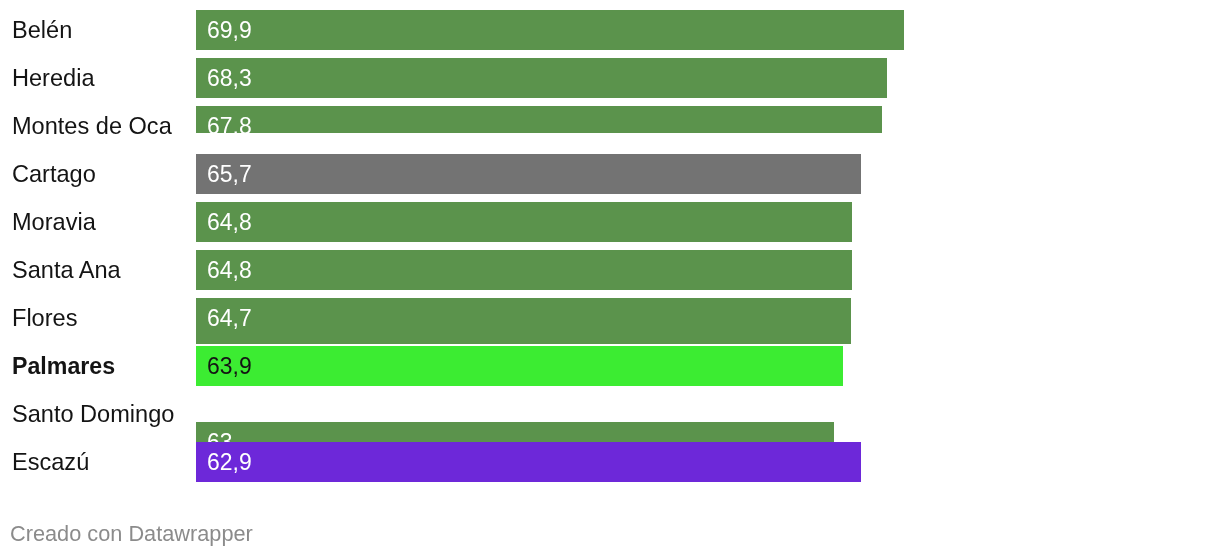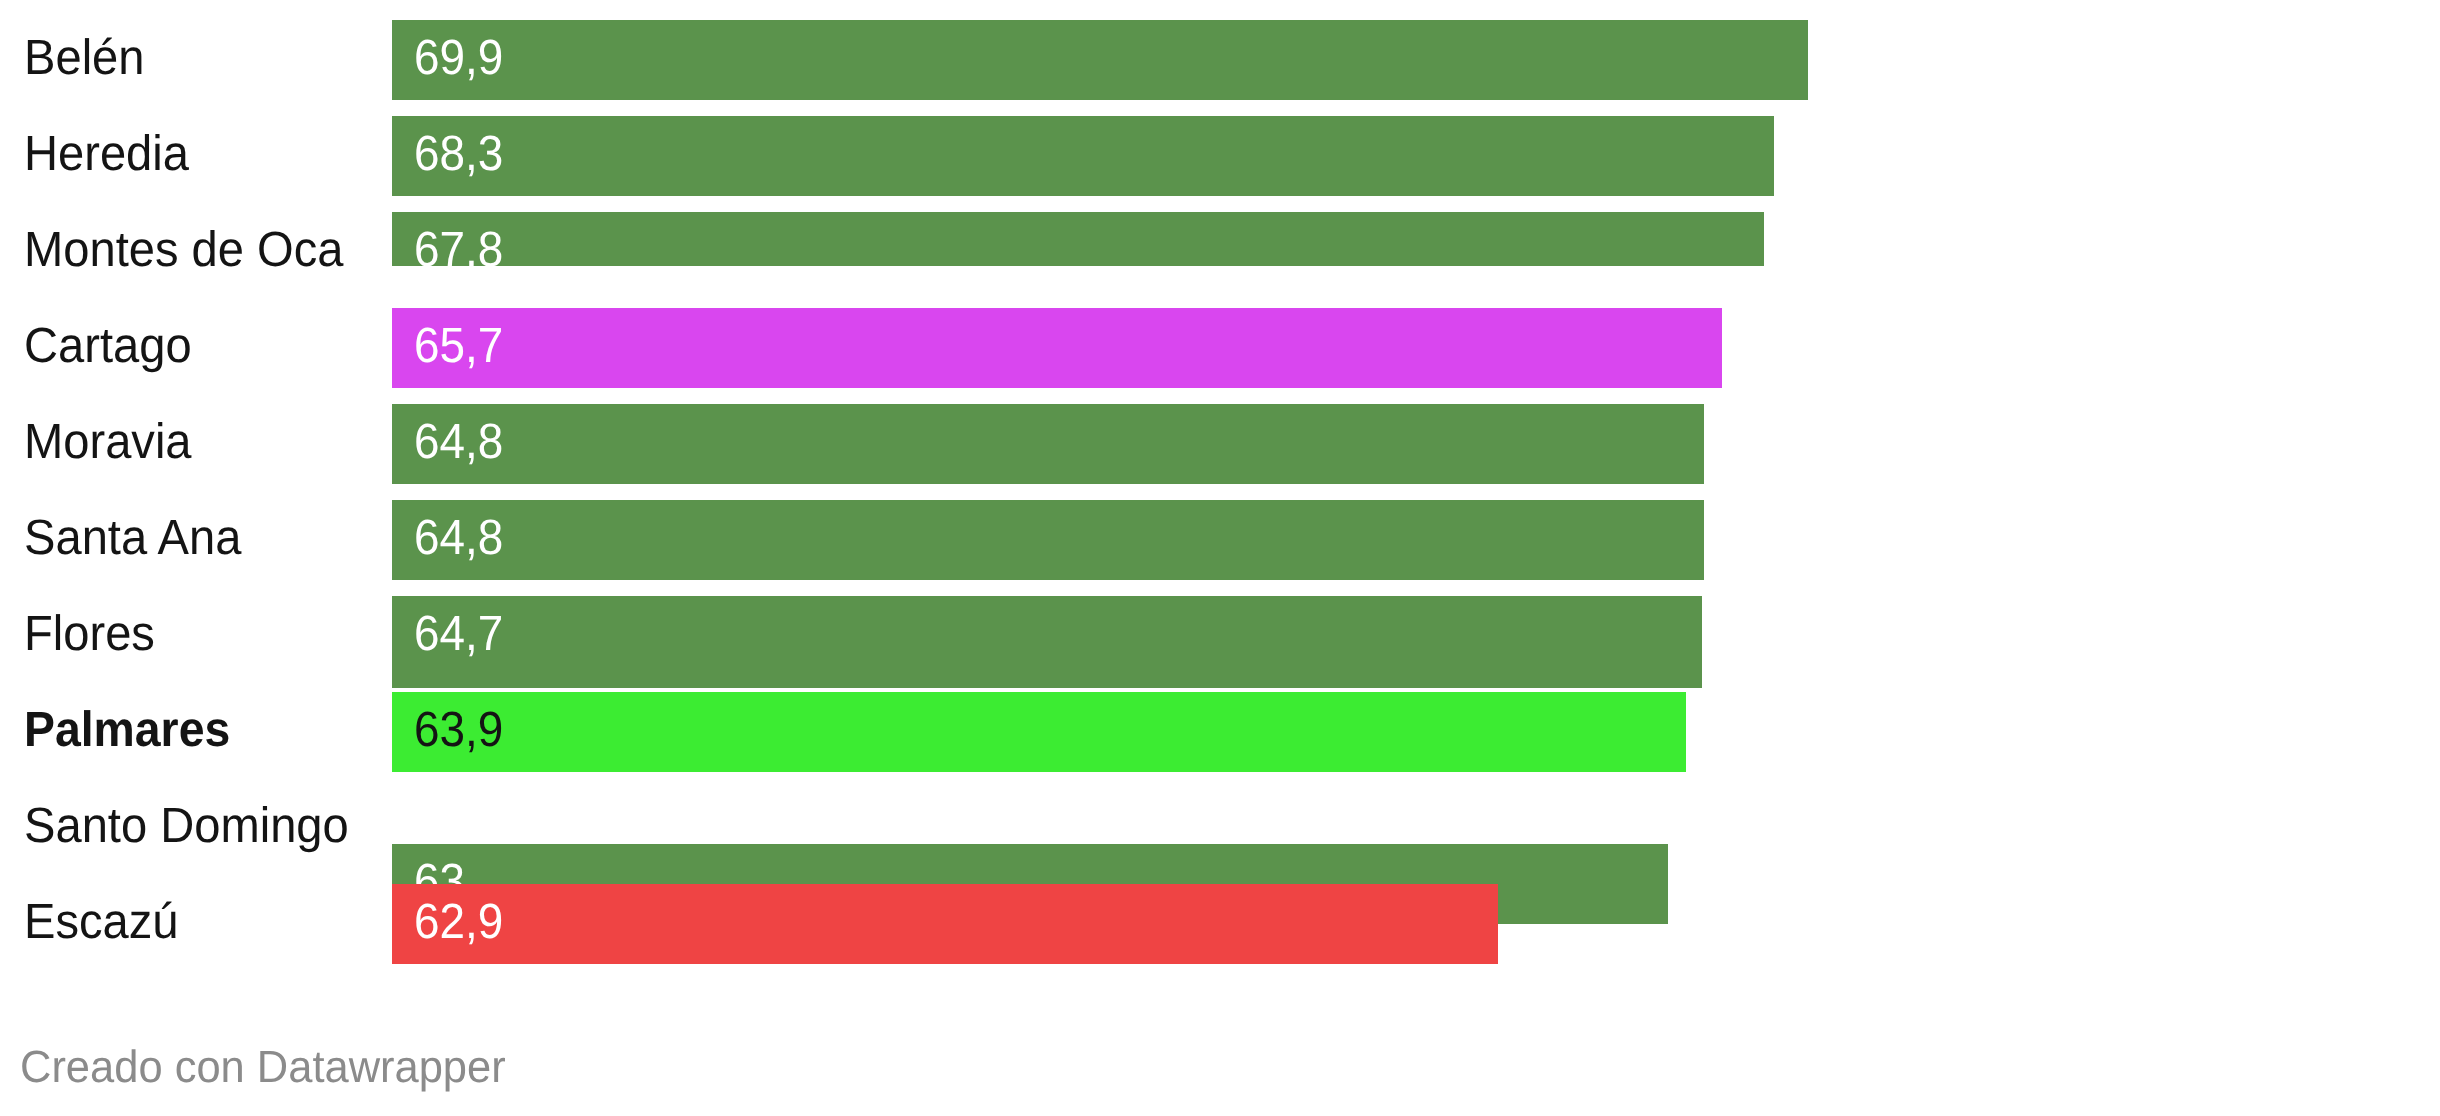--- a/index.html
+++ b/index.html
@@ -122,21 +122,21 @@
 
     <div class="bar-row" style="top: 106.1px; height: 39.7px;">
       <div class="row-label" style="height: 39.7px; line-height: 39.7px;">Montes de Oca</div>
       <div class="bar" style="width: 686.407px; height: 27px; background: rgb(91, 147, 76); text-align: right;">
         <div class="bar-value" style="height: 39.7px; line-height: 39.7px; color: rgb(255, 255, 255);">67,8</div>
       </div>
     </div>
 
     <div class="bar-row" style="top: 154.1px; height: 39.7px;">
       <div class="row-label" style="height: 39.7px; line-height: 39.7px;">Cartago</div>
-      <div class="bar" style="width: 665.147px; height: 39.7px; background: #d946ef;">
+      <div class="bar" style="width: 665.147px; height: 39.7px; background: #737373;">
         <div class="bar-value" style="height: 39.7px; line-height: 39.7px; color: rgb(255, 255, 255);">65,7</div>
       </div>
     </div>
 
     <div class="bar-row" style="top: 202.1px; height: 39.7px;">
       <div class="row-label" style="height: 39.7px; line-height: 39.7px;">Moravia</div>
       <div class="bar" style="width: 656.035px; height: 39.7px; background: rgb(91, 147, 76);">
         <div class="bar-value" style="height: 39.7px; line-height: 39.7px; color: rgb(255, 255, 255);">64,8</div>
       </div>
     </div>
@@ -164,20 +164,20 @@
 
     <div class="bar-row" style="top: 394.1px; height: 39.7px;">
       <div class="row-label" style="height: 39.7px; line-height: 39.7px;">Santo Domingo</div>
       <div class="bar" style="width: 637.812px; height: 39.7px; background: rgb(91, 147, 76); margin-top: 28px;">
         <div class="bar-value" style="height: 39.7px; line-height: 39.7px; color: rgb(255, 255, 255);">63</div>
       </div>
     </div>
 
     <div class="bar-row" style="top: 442.1px; height: 39.7px;">
       <div class="row-label" style="height: 39.7px; line-height: 39.7px;">Escazú</div>
-      <div class="bar" style="width: 553px; height: 39.7px; background: #ef4444;">
+      <div class="bar" style="width: 665px; height: 39.7px; background: #6d28d9;">
         <div class="bar-value" style="height: 39.7px; line-height: 39.7px; color: rgb(255, 255, 255);">62,9</div>
       </div>
     </div>
 
   </div>
   <div id="footer" style="color: rgb(139, 139, 139);">Creado con Datawrapper</div>
 </div>
 
 </body></html>

